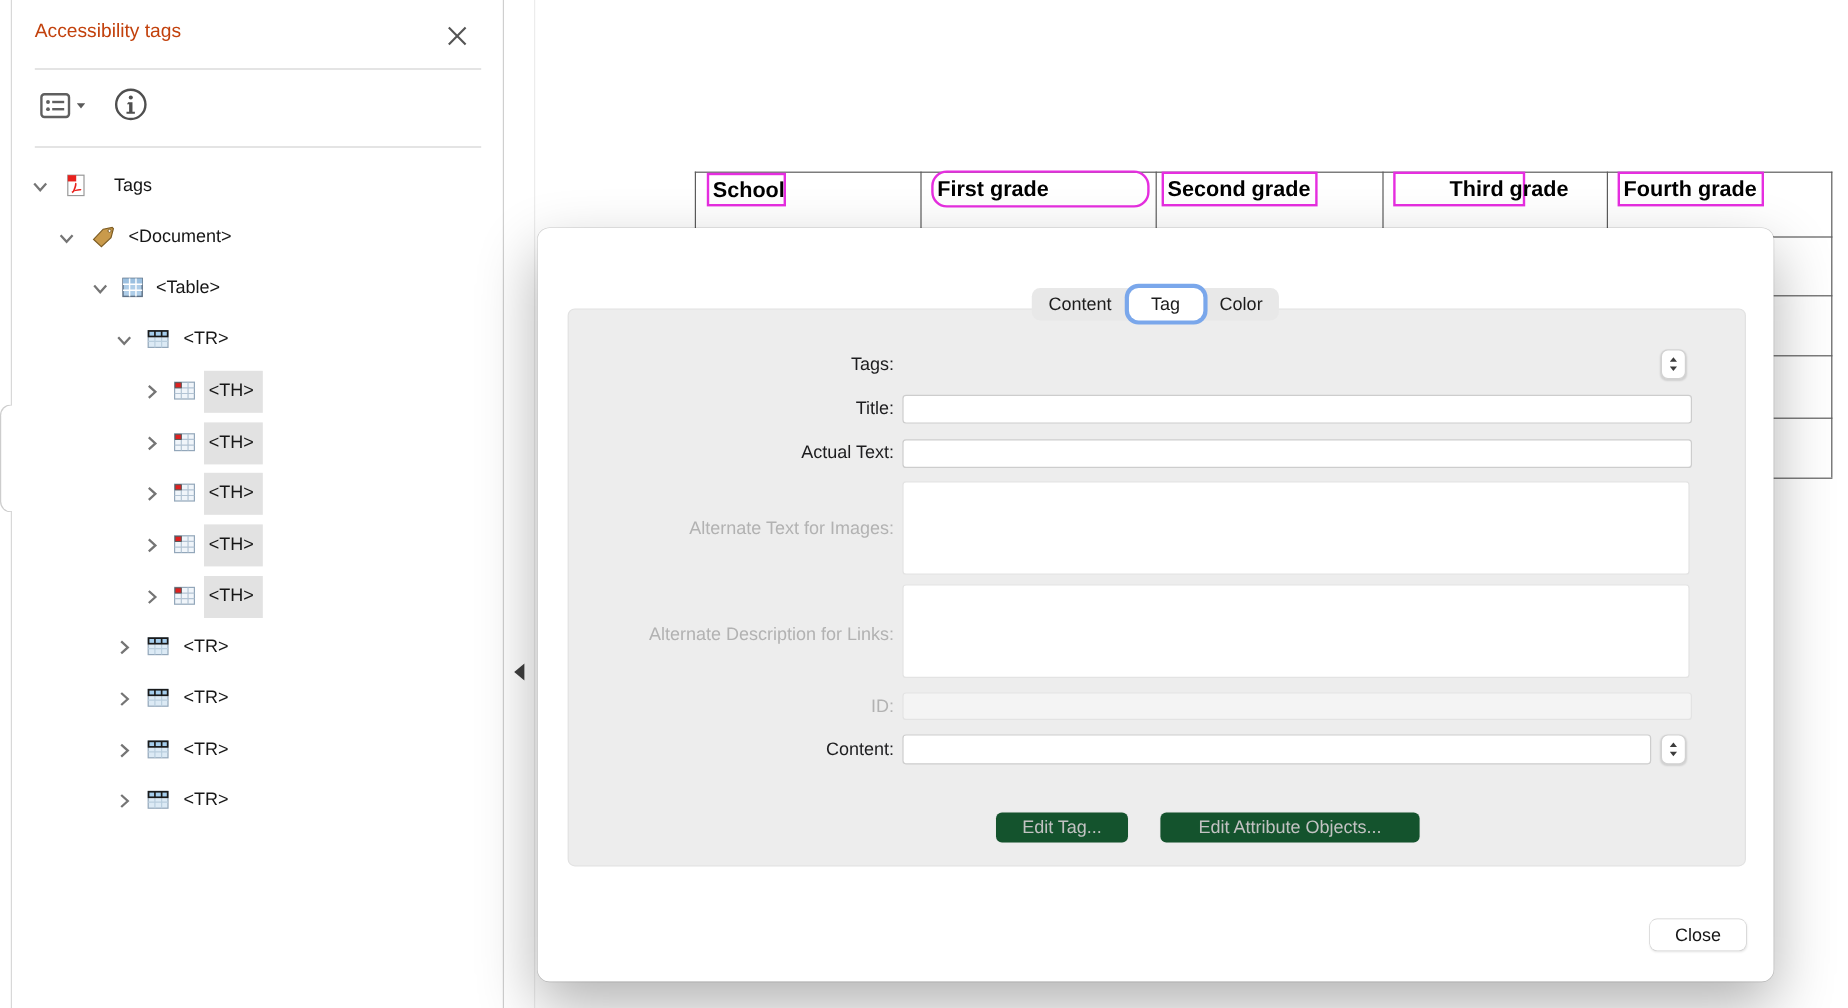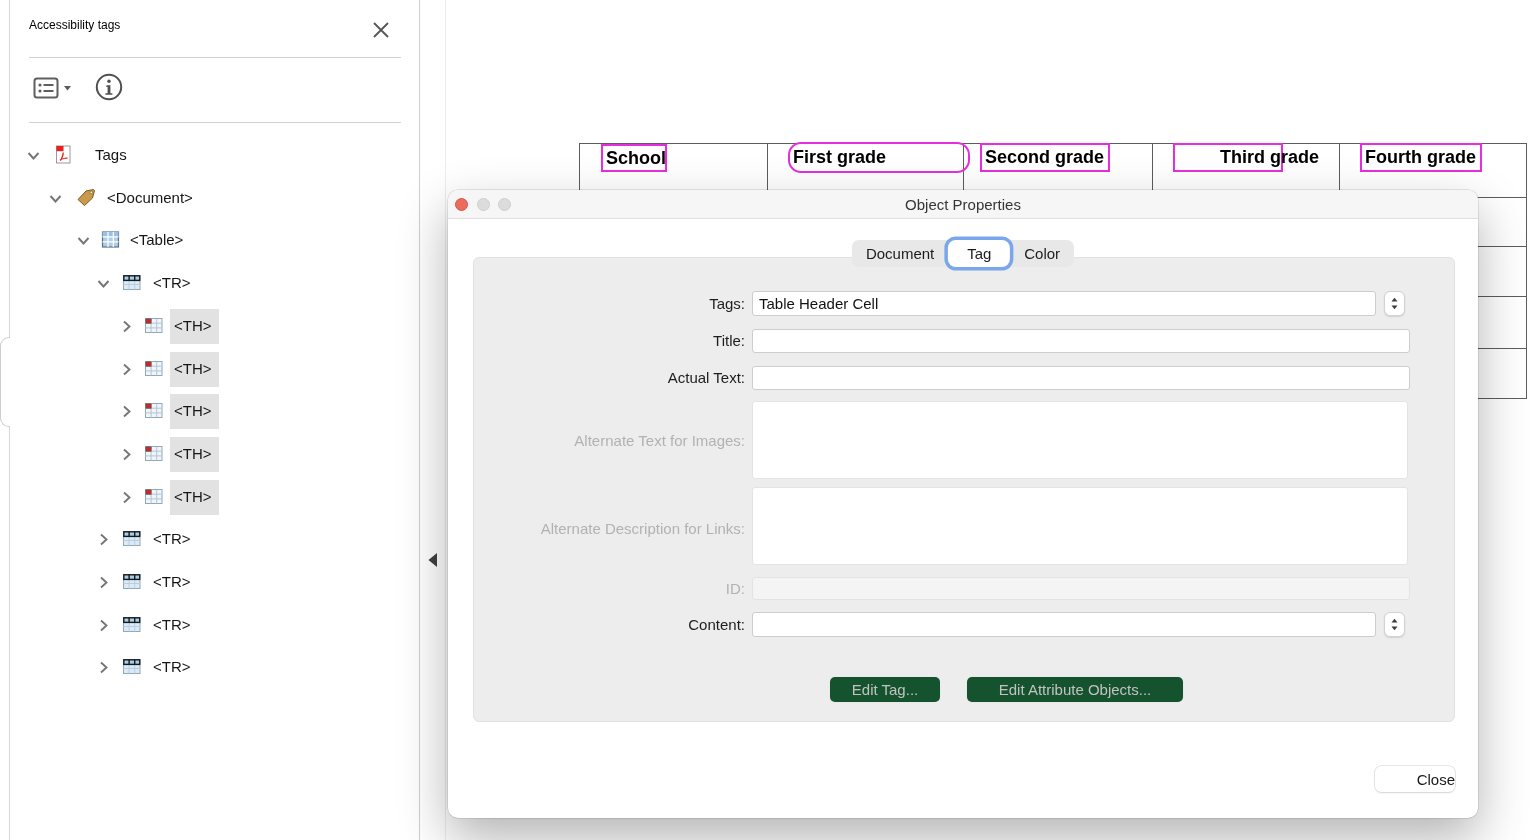--- a/index.html
+++ b/index.html
@@ -2,21 +2,21 @@
 <html style="--magenta: #e62ee0; --accent: #7aa7eb; --traffic-red: #ed6a5e;"><head>
 <meta charset="utf-8">
 <style>
   * { margin:0; padding:0; box-sizing:border-box; }
   html,body { width:1540px; height:840px; overflow:hidden; background:#fff;
     font-family:"Liberation Sans","DejaVu Sans",sans-serif; }
 
   
   #panel { position:absolute; left:9px; top:0; width:411px; height:840px;
     background:#fff; border-left:1px solid #d8d8d8; border-right:1px solid #cfcfcf; }
-  #panel-title { position:absolute; left:19px; top:18px; font-size:12px; color:#000000; }
+  #panel-title { position:absolute; left:19px; top:18px; font-size:16px; color:#c2410c; }
   #panel-close { position:absolute; left:358px; top:17px; width:26px; height:26px;
     cursor:default; }
   .hdr-divider { position:absolute; left:19px; width:372px; height:1px; background:#d2d2d2; }
   #toolbar-options { position:absolute; left:23px; top:74px; width:44px; height:28px; }
   #toolbar-info { position:absolute; left:84px; top:72px; width:30px; height:30px; }
 
   .tree-row { position:absolute; height:26px; font-size:15px; color:#161616;
     white-space:nowrap; }
   .tree-chevron { position:absolute; top:6px; width:15px; height:15px; }
   .tree-icon { position:absolute; top:3px; width:20px; height:19px; }
@@ -31,21 +31,21 @@
   
   #gutter { position:absolute; left:420px; top:0; width:25px; height:840px; background:#fff; }
   #collapse-arrow { position:absolute; left:427px; top:552px; width:11px; height:16px; }
 
   
   #document-area { position:absolute; left:445px; top:0; width:1095px; height:840px;
     background:#fff; border-left:1px solid #ececec; }
   .tline { position:absolute; background:#5c5c5c; }
   .hl-box { position:absolute; border:2px solid var(--magenta); font-weight:bold;
     font-size:18px; color:#000; line-height:26px; padding-left:3px; white-space:nowrap;
-    background:transparent;margin-left:12px; }
+    background:transparent; }
 
   
   #dialog { position:absolute; left:448px; top:190px; width:1030px; height:628px;
     background:#fff; border-radius:10px;
     box-shadow:0 0 0 0.5px rgba(0,0,0,.18), 0 20px 50px rgba(0,0,0,.3); z-index:5; }
   #titlebar { position:absolute; left:0; top:0; width:1030px; height:29px;
     background:#f6f6f6; border-bottom:1px solid #dedede; border-radius:10px 10px 0 0; }
   .traffic { position:absolute; top:8px; width:13px; height:13px; border-radius:50%; }
   #tl-close { left:7px;  background:var(--traffic-red); border:0.5px solid #d95449; }
   #tl-min   { left:29px; background:#dcdcdc; border:0.5px solid #cfcfcf; }
@@ -75,21 +75,21 @@
     border:1px solid #d2d2d2; border-radius:6px;
     box-shadow:0 1px 1.5px rgba(0,0,0,.12); display:flex; align-items:center;
     justify-content:center; }
 
   .dlg-btn { position:absolute; height:25px; border:none; border-radius:5px;
     font-size:15px; font-family:"Liberation Sans","DejaVu Sans",sans-serif; }
   .dlg-btn.disabled { background:#14532d; color:#c2c2c2; box-shadow:0 0 0 0.5px #e6e6e6; }
   #close-btn { position:absolute; left:927px; top:576px; width:80px; height:26px;
     background:#fff; border:none; border-radius:6px; font-size:15px; color:#161616;
     box-shadow:0 0 0 0.5px #cfcfcf, 0 1px 2px rgba(0,0,0,.12);
-    font-family:"Liberation Sans","DejaVu Sans",sans-serif;text-align:right; }
+    font-family:"Liberation Sans","DejaVu Sans",sans-serif; }
 </style>
 </head>
 <body>
 
 <div id="panel">
   <div id="panel-title">Accessibility tags</div>
   <div id="panel-close">
     <svg width="26" height="26" viewBox="0 0 26 26">
       <path d="M6 6 L20 20 M20 6 L6 20" stroke="#555" stroke-width="1.8" fill="none"></path>
     </svg>
@@ -294,37 +294,30 @@
   <div id="pdf-headers">
       <div class="hl-box" style="left: 143px; top: 144px; width: 66px; height: 28px; line-height: 24px;">School</div>
       <div class="hl-box" style="left: 330px; top: 142px; width: 182px; height: 31px; line-height: 27px; border-radius: 13px;">First grade</div>
       <div class="hl-box" style="left: 522px; top: 143px; width: 130px; height: 29px; line-height: 25px;">Second grade</div>
       <div class="hl-box" style="left: 715px; top: 143px; width: 110px; height: 29px; line-height: 25px; padding-left: 45px;">Third grade</div>
       <div class="hl-box" style="left: 902px; top: 143px; width: 122px; height: 29px; line-height: 25px;">Fourth grade</div>
     </div>
 </div>
 
 <div id="dialog">
-  <div id="titlebar">
-    <div id="tl-close" class="traffic"></div>
-    <div id="tl-min" class="traffic"></div>
-    <div id="tl-zoom" class="traffic"></div>
-    <div id="dialog-title">Object Properties</div>
-  </div>
 
   <div id="tabs">
-    <div class="seg">Document</div>
+    <div class="seg">Content</div>
     <div class="seg selected">Tag</div>
     <div class="seg">Color</div>
   </div>
 
   <div id="groupbox"></div>
 
   <div class="flabel" style="top:105px">Tags:</div>
-  <input class="field" style="top: 101px; width: 624px; height: 25px;" value="Table Header Cell">
   <div class="stepper" style="top:101px">
     <svg width="13" height="15" viewBox="0 0 13 15">
       <path d="M3.5 5.5 L6.5 1.8 L9.5 5.5 Z" fill="#3c3c3c"></path>
       <path d="M3.5 9.5 L6.5 13.2 L9.5 9.5 Z" fill="#3c3c3c"></path>
     </svg>
   </div>
 
   <div class="flabel" style="top:142px">Title:</div>
   <input class="field" style="top: 139px; width: 658px; height: 24px;" value="">
 

